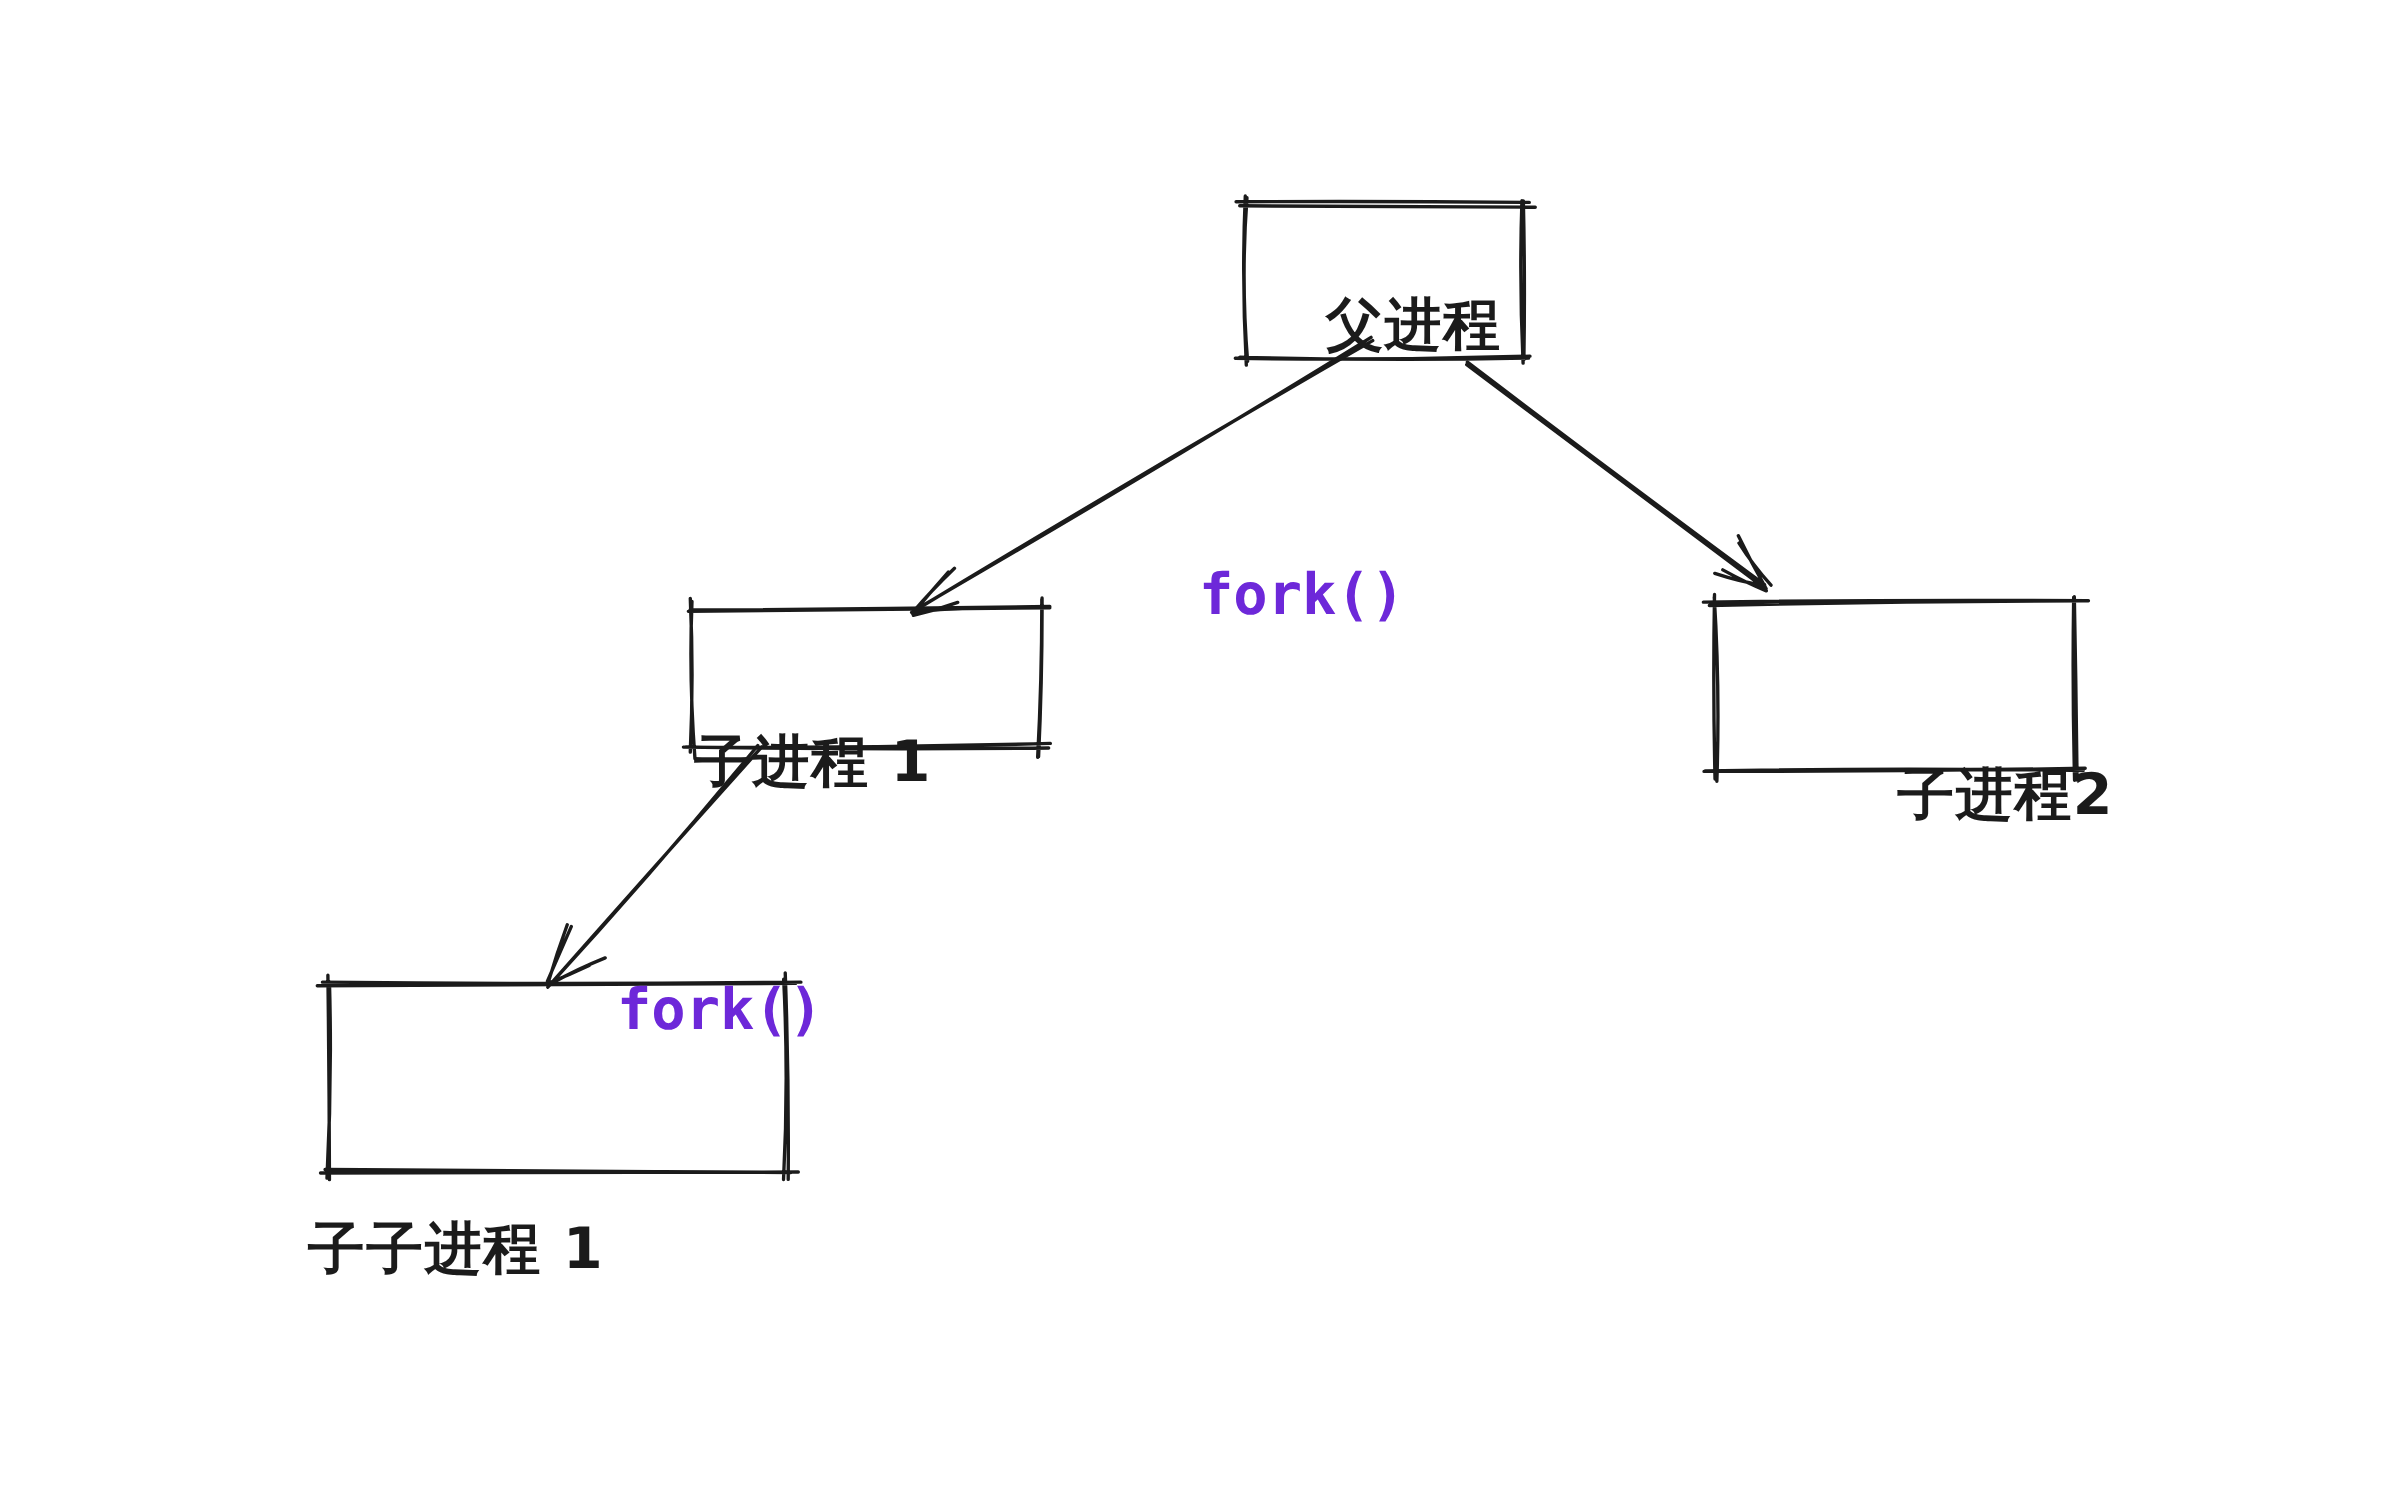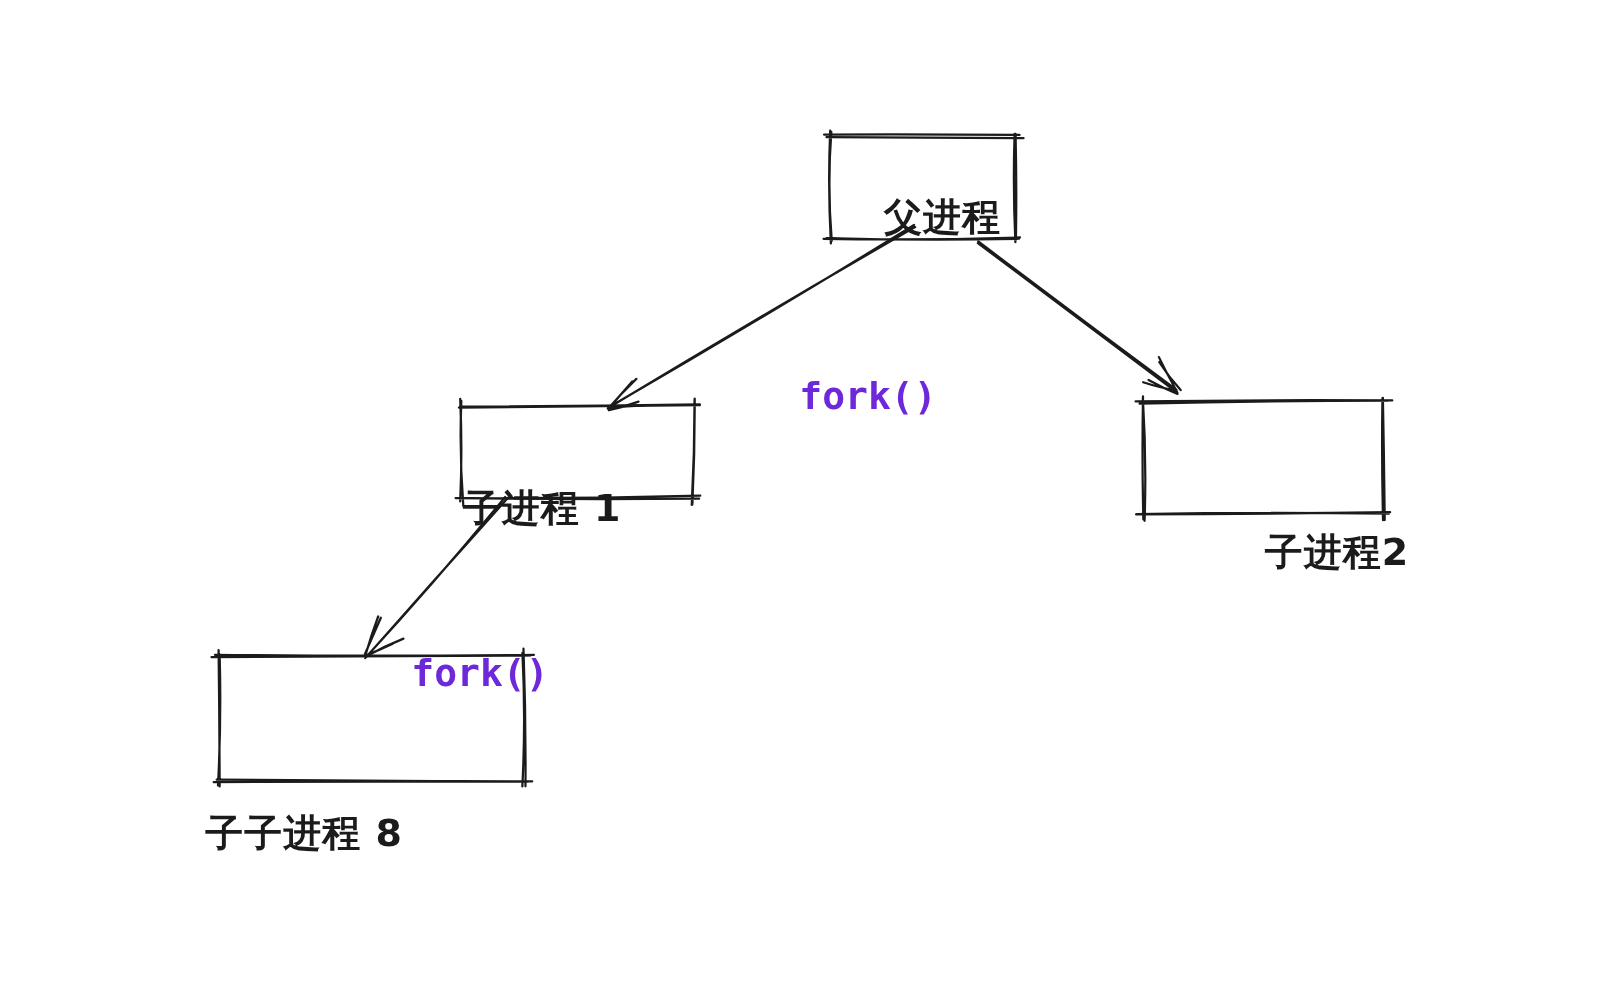--- a/index.html
+++ b/index.html
@@ -52,18 +52,18 @@
       <path d="M406.1 470.9 Q544.3 470.5 683.9 468.3 M677.9 461.7 Q678.1 523.3 675.2 584.2 M684.3 574.0 Q543.7 577.7 402.8 576.9 M409.9 585.8 Q405.2 524.3 407.6 464.3 M404.8 472.0 Q544.4 470.8 683.9 469.2 M677.7 462.7 Q677.8 523.3 674.5 584.7 M683.0 577.5 Q541.9 578.9 401.0 576.8 M406.3 580.7 Q409.0 521.0 406.3 462.0 " fill="none" stroke="#1b1b1b" stroke-width="2.6" stroke-linecap="round"></path>
       <path d="M1188.5 464.9 Q1338.2 462.9 1485.8 463.8 M1474.9 460.7 Q1476.3 531.1 1477.0 602.3 M1483.3 593.2 Q1337.5 595.5 1189.0 595.6 M1198.9 603.2 Q1201.3 531.2 1196.9 461.1 M1193.1 467.5 Q1338.9 464.1 1481.1 463.9 M1474.4 461.1 Q1473.3 530.7 1475.1 602.4 M1481.8 594.9 Q1335.7 592.6 1189.8 595.3 M1197.5 601.5 Q1195.8 531.9 1197.1 459.0 " fill="none" stroke="#1b1b1b" stroke-width="2.6" stroke-linecap="round"></path>
       <path d="M122.3 758.3 Q305.8 760.4 491.7 758.3 M478.4 756.1 Q482.3 833.4 478.3 910.7 M484.0 905.3 Q303.3 903.5 124.3 903.0 M125.8 909.6 Q129.8 833.8 127.7 758.1 M118.3 761.1 Q304.1 760.7 487.6 759.3 M479.6 751.1 Q482.5 831.7 481.9 910.6 M489.7 904.9 Q304.4 905.7 120.8 905.7 M127.7 910.8 Q127.5 831.8 126.5 753.0 " fill="none" stroke="#1b1b1b" stroke-width="2.6" stroke-linecap="round"></path>
       <path d="M931.9 260.5 Q756.5 368.7 578.5 471.7 M933.2 263.0 Q753.0 366.5 577.2 472.9 M578.5 475.1 Q596.1 471.2 612.8 465.1 M579.7 472.5 Q598.7 470.2 619.6 469.5 M577.9 473.0 Q592.3 456.1 610.3 438.8 M578.0 473.8 Q591.2 457.8 605.5 441.7 " fill="none" stroke="#1b1b1b" stroke-width="2.6" stroke-linecap="round"></path>
       <path d="M1006.3 279.6 Q1122.1 367.5 1235.7 451.4 M1005.8 281.5 Q1123.5 369.3 1236.6 454.6 M1236.9 454.5 Q1225.7 434.7 1215.5 413.6 M1240.7 451.8 Q1226.3 435.7 1216.0 419.3 M1235.9 452.1 Q1217.3 449.3 1197.3 442.7 M1237.1 456.2 Q1221.2 449.8 1203.5 440.0 " fill="none" stroke="#1b1b1b" stroke-width="2.6" stroke-linecap="round"></path>
       <path d="M461.7 576.5 Q377.7 670.1 296.3 762.2 M458.4 575.6 Q380.3 670.5 296.8 761.5 M298.6 759.6 Q318.7 748.4 340.6 739.6 M298.0 758.6 Q313.9 752.3 328.2 745.5 M296.0 757.5 Q305.0 737.1 314.4 715.4 M296.7 758.3 Q303.0 736.6 311.3 714.0 " fill="none" stroke="#1b1b1b" stroke-width="2.6" stroke-linecap="round"></path>
     </svg>
   <div id="labels">
       <div class="node-label" style="left: 942.5px; top: 217px;">父进程</div>
       <div class="node-label" style="left: 542px; top: 508px;">子进程 1</div>
-      <div class="node-label" style="left: 1337px; top: 530px; margin-top: 22px;">子进程2</div>
-      <div class="node-label" style="left: 304px; top: 832.5px;">子子进程 8</div>
+      <div class="node-label" style="left: 1337px; top: 530px;">子进程2</div>
+      <div class="node-label" style="left: 304px; top: 832.5px;">子子进程 1</div>
       <div class="edge-label" style="left: 868px; top: 396px;">fork()</div>
       <div class="edge-label" style="left: 480px; top: 673px;">fork()</div>
     </div>
 </div>
 
 </body></html>

